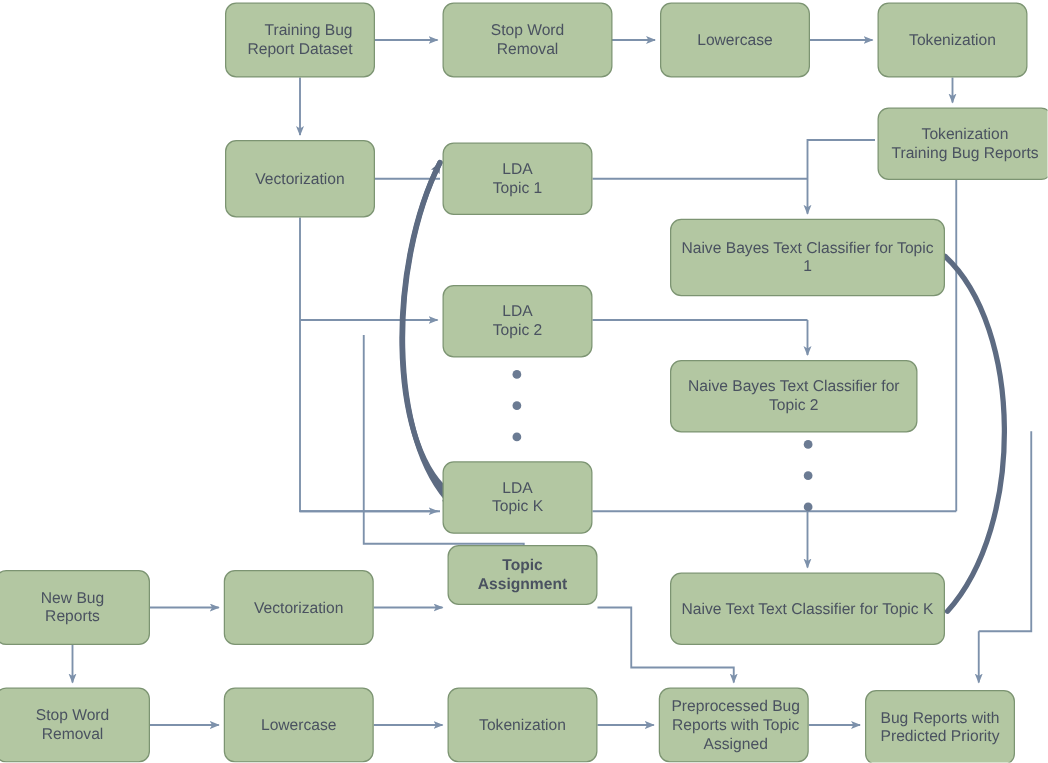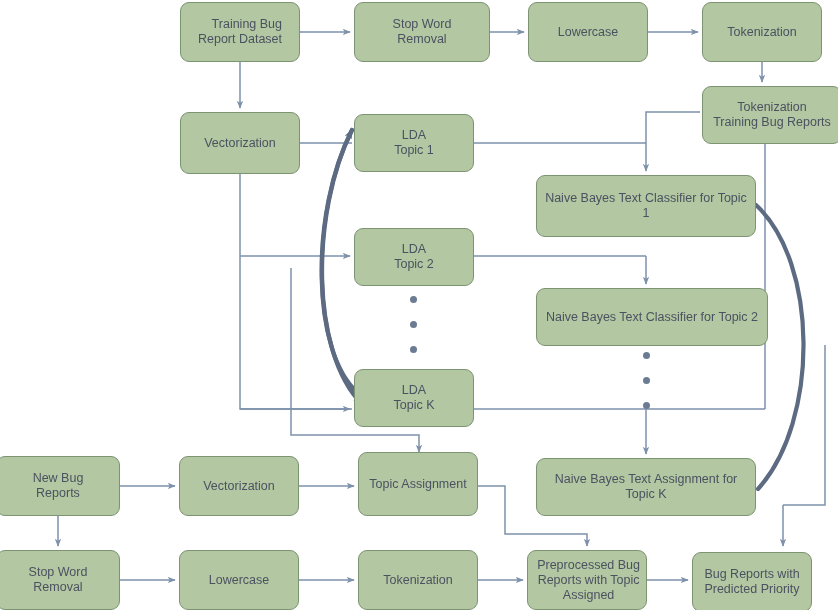--- a/index.html
+++ b/index.html
@@ -131,34 +131,34 @@
         <span>LDA
 Topic 2</span>
       </div>
       <div class="node" style="left: 354px; top: 369px; width: 120px; height: 58px;">
         <span>LDA
 Topic K</span>
       </div>
       <div class="node" style="left: 536px; top: 175px; width: 220px; height: 62px;">
         <span>Naive Bayes Text Classifier for Topic 1</span>
       </div>
-      <div class="node" style="left: 536px; top: 288px; width: 232px; height: 58px;">
+      <div class="node" style="left: 536px; top: 288px; width: 198px; height: 58px;">
         <span>Naive Bayes Text Classifier for Topic 2</span>
       </div>
       <div class="node" style="left: 536px; top: 458px; width: 220px; height: 58px;">
-        <span>Naive Bayes Text Assignment for Topic K</span>
+        <span>Naive Text Text Classifier for Topic K</span>
       </div>
       <div class="node" style="left: -4px; top: 456px; width: 124px; height: 60px;">
         <span>New Bug
 Reports</span>
       </div>
       <div class="node" style="left: 179px; top: 456px; width: 120px; height: 60px;">
         <span>Vectorization</span>
       </div>
-      <div class="node" style="left: 358px; top: 452px; width: 120px; height: 64px;">
+      <div class="node" style="left: 358px; top: 436px; width: 120px; height: 48px; font-weight: bold;">
         <span>Topic Assignment</span>
       </div>
       <div class="node" style="left: -4px; top: 550px; width: 124px; height: 60px;">
         <span>Stop Word Removal</span>
       </div>
       <div class="node" style="left: 179px; top: 550px; width: 120px; height: 60px;">
         <span>Lowercase</span>
       </div>
       <div class="node" style="left: 358px; top: 550px; width: 120px; height: 60px;">
         <span>Tokenization</span>

